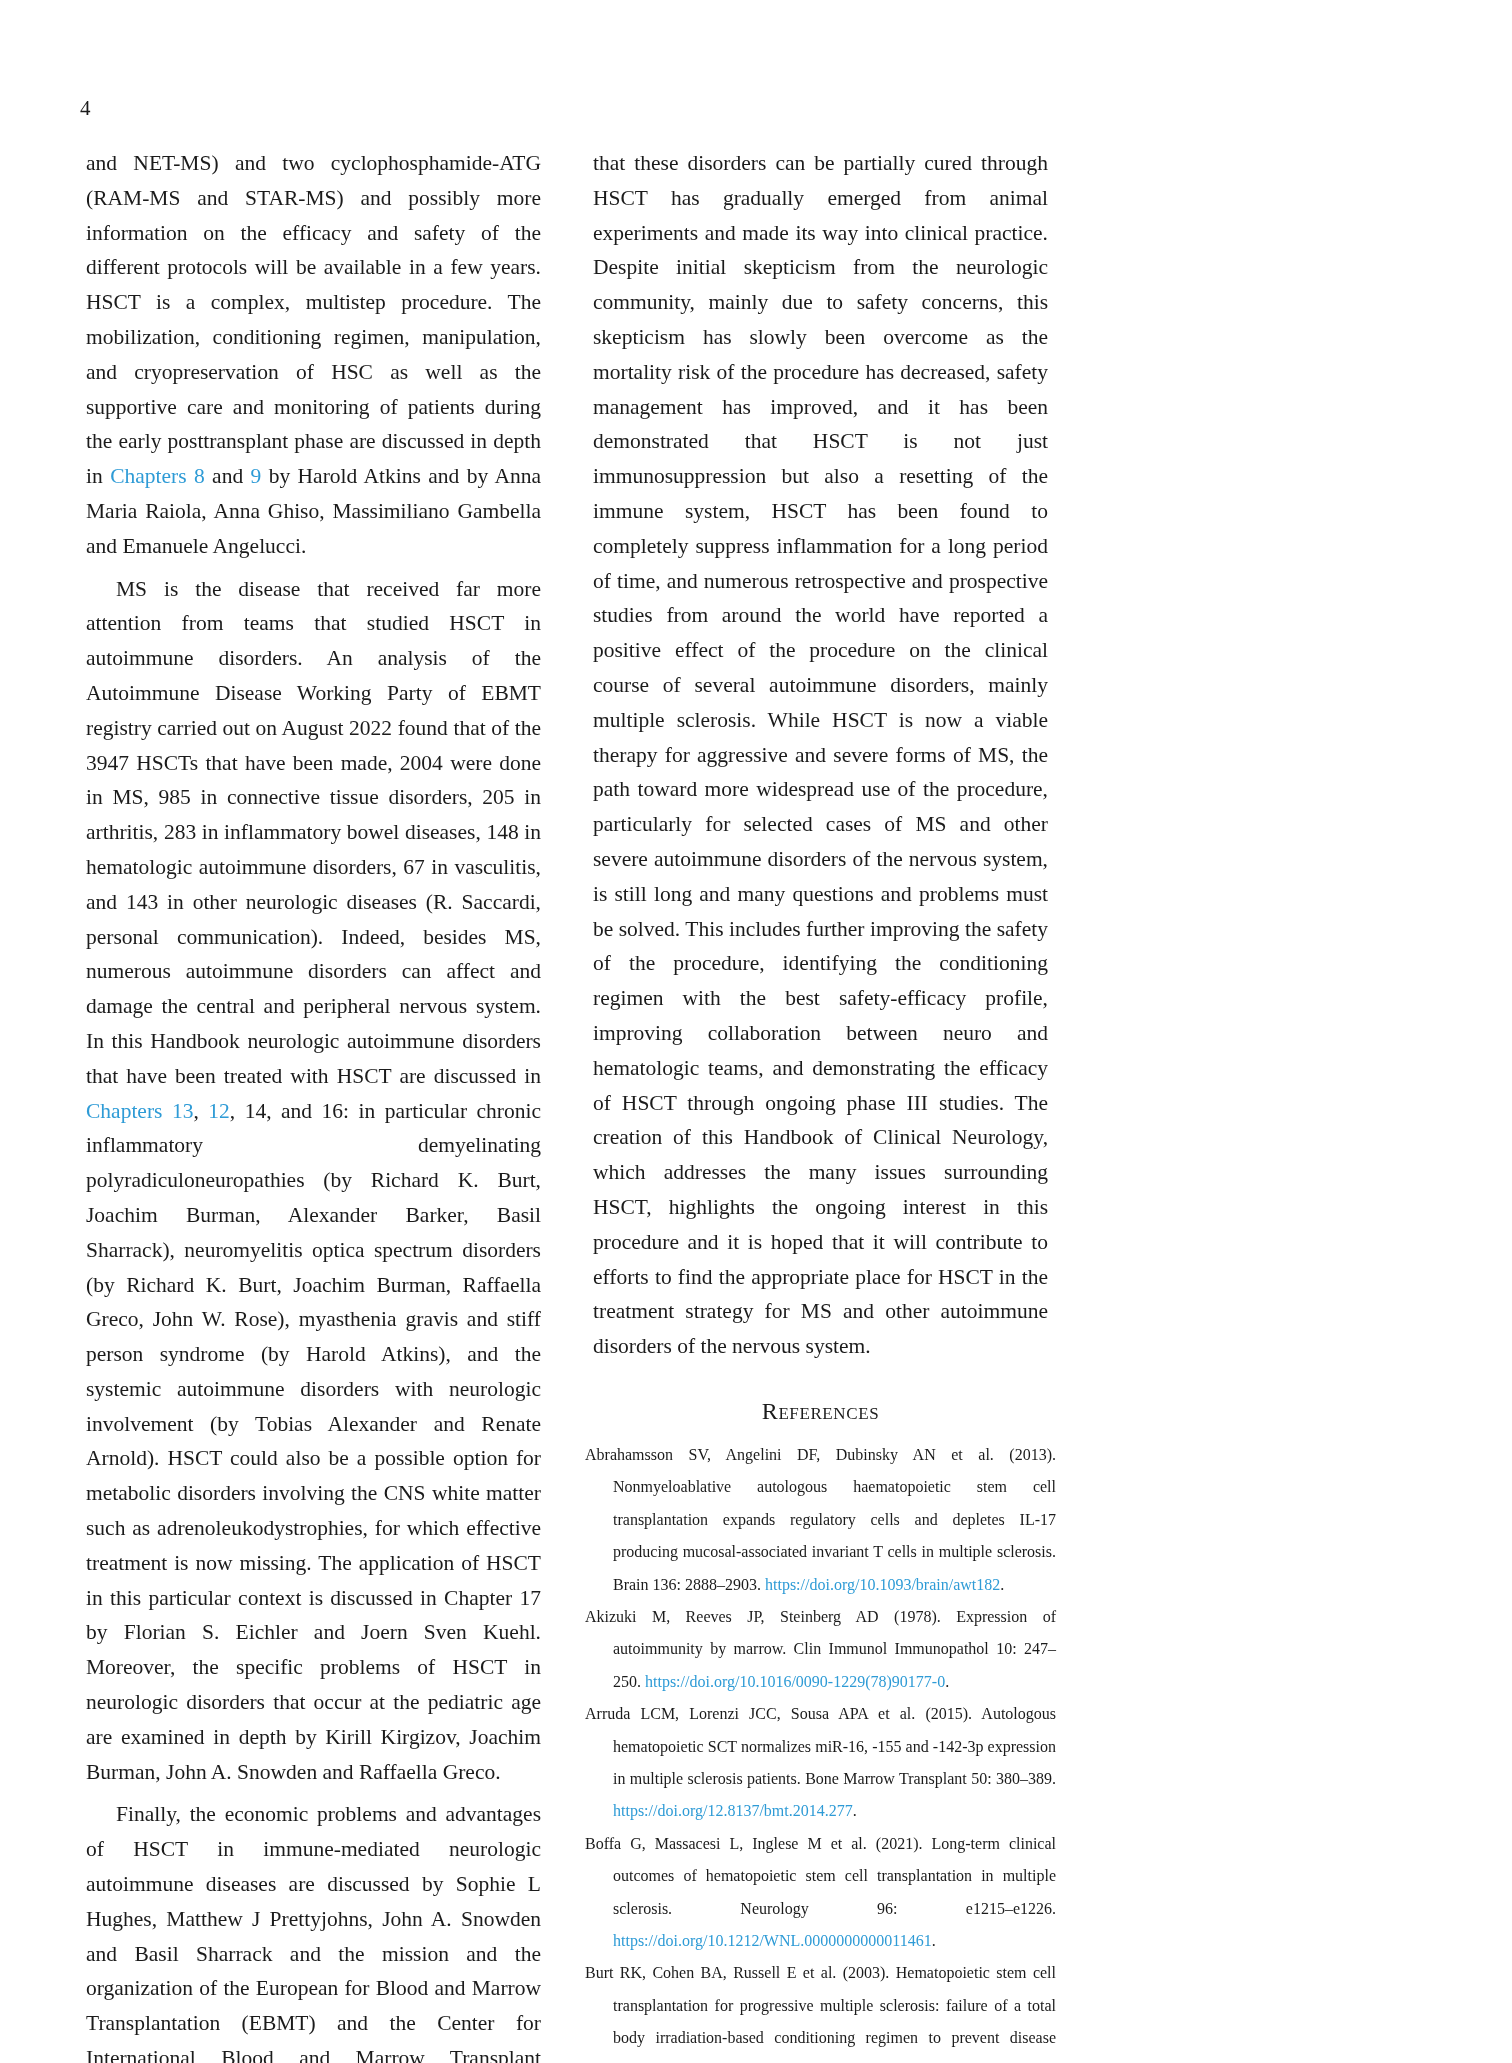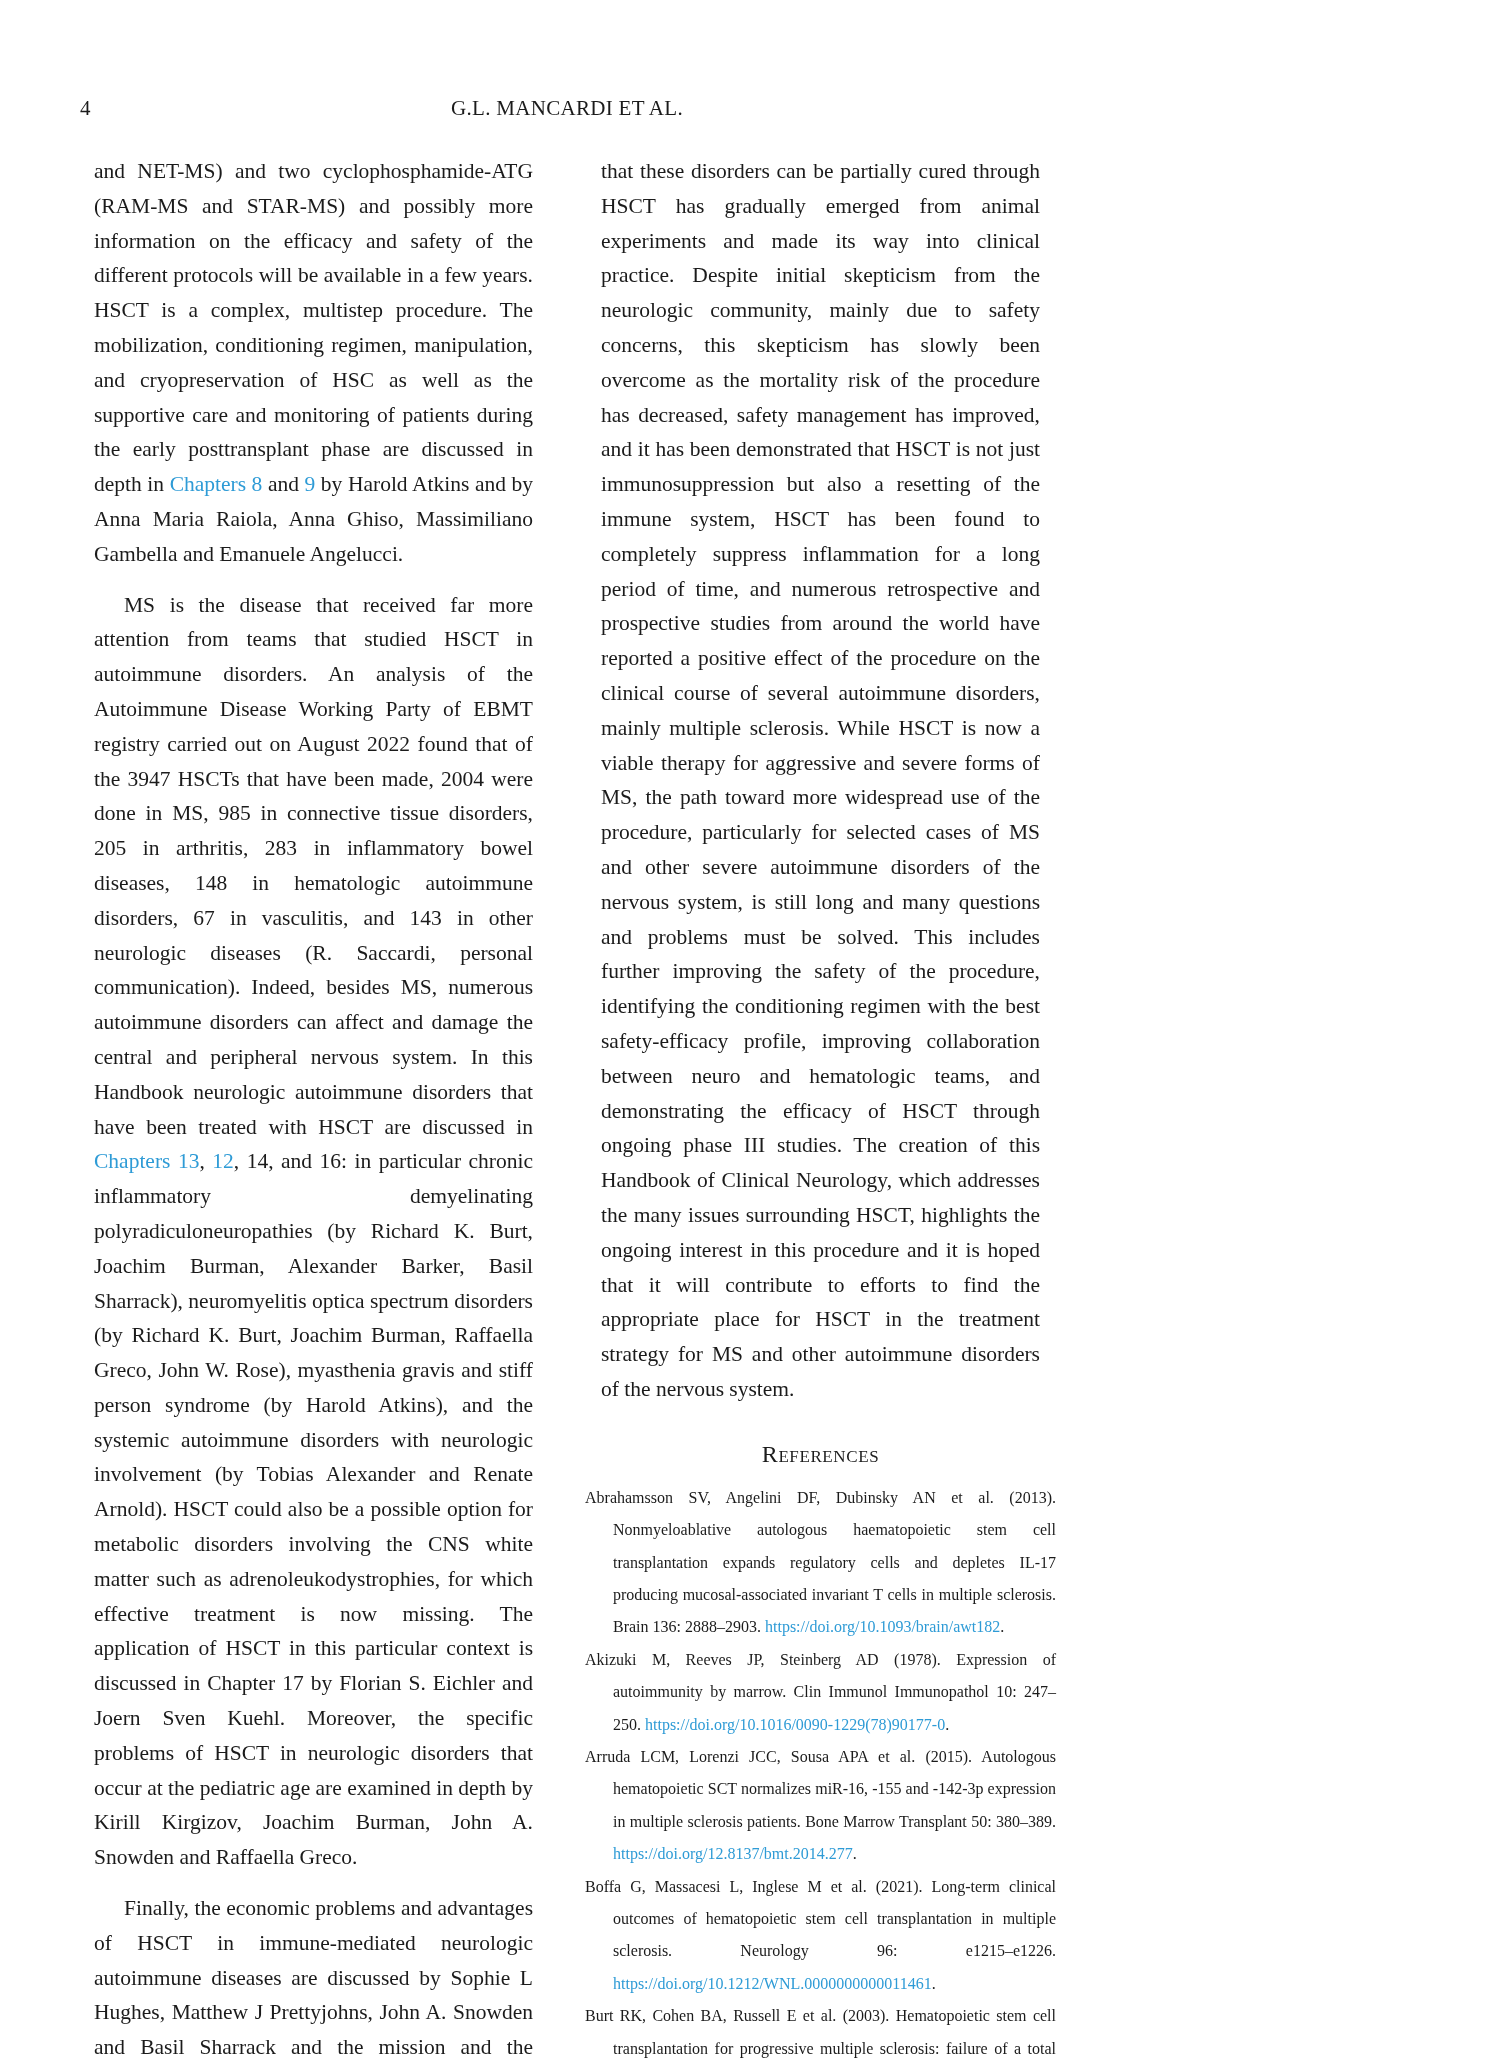--- a/index.html
+++ b/index.html
@@ -40,21 +40,21 @@
     display: flex;
     gap: 36px;
     margin-top: 12px;
   }
   .col {
     width: 471px;
     text-align: justify;
     hyphens: auto;
   }
   p.body-para {
-    margin: 16px;
+    margin: 8px;
     font-size: 21.5px;
     line-height: 34.8px;
   }
   p.body-para.indent { text-indent: 30px; }
   .refs-heading {
     margin: 34px 0 14px 0;
     font-size: 24px;
     font-weight: normal;
     font-variant: small-caps;
     letter-spacing: 0.6px;
@@ -76,21 +76,20 @@
   }
 </style>
 </head>
 <body>
 
 <div class="page">
   <div class="content">
 
     <header class="page-header">
       <span class="page-number">4</span>
-      <span class="running-head">G.L. MANCARDI ET AL.</span>
     </header>
 
     <div class="columns">
 
       <div class="col">
           <p class="body-para"><span>and NET-MS) and two cyclophosphamide-ATG (RAM-MS and STAR-MS) and possibly more information on the efficacy and safety of the different protocols will be available in a few years. HSCT is a complex, multistep procedure. The mobilization, conditioning regimen, manipulation, and cryopreservation of HSC as well as the supportive care and monitoring of patients during the early posttransplant phase are discussed in depth in </span><a class="inline-link">Chapters 8</a><span> and </span><a class="inline-link">9</a><span> by Harold Atkins and by Anna Maria Raiola, Anna Ghiso, Massimiliano Gambella and Emanuele Angelucci.</span></p>
           <p class="body-para indent"><span>MS is the disease that received far more attention from teams that studied HSCT in autoimmune disorders. An analysis of the Autoimmune Disease Working Party of EBMT registry carried out on August 2022 found that of the 3947 HSCTs that have been made, 2004 were done in MS, 985 in connective tissue disorders, 205 in arthritis, 283 in inflammatory bowel diseases, 148 in hematologic autoimmune disorders, 67 in vasculitis, and 143 in other neurologic diseases (R. Saccardi, personal communication). Indeed, besides MS, numerous autoimmune disorders can affect and damage the central and peripheral nervous system. In this Handbook neurologic autoimmune disorders that have been treated with HSCT are discussed in </span><a class="inline-link">Chapters 13</a><span>, </span><a class="inline-link">12</a><span>, 14, and 16: in particular chronic inflammatory demyelinating polyradiculoneuropathies (by Richard K. Burt, Joachim Burman, Alexander Barker, Basil Sharrack), neuromyelitis optica spectrum disorders (by Richard K. Burt, Joachim Burman, Raffaella Greco, John W. Rose), myasthenia gravis and stiff person syndrome (by Harold Atkins), and the systemic autoimmune disorders with neurologic involvement (by Tobias Alexander and Renate Arnold). HSCT could also be a possible option for metabolic disorders involving the CNS white matter such as adrenoleukodystrophies, for which effective treatment is now missing. The application of HSCT in this particular context is discussed in Chapter 17 by Florian S. Eichler and Joern Sven Kuehl. Moreover, the specific problems of HSCT in neurologic disorders that occur at the pediatric age are examined in depth by Kirill Kirgizov, Joachim Burman, John A. Snowden and Raffaella Greco.</span></p>
           <p class="body-para indent"><span>Finally, the economic problems and advantages of HSCT in immune-mediated neurologic autoimmune diseases are discussed by Sophie L Hughes, Matthew J Prettyjohns, John A. Snowden and Basil Sharrack and the mission and the organization of the European for Blood and Marrow Transplantation (EBMT) and the Center for International Blood and Marrow Transplant Research (CIBMTR) are illustrated by Raffaella Greco, Marcelo Pasquini, and Manuela Badoglio.</span></p>
         </div>
 

